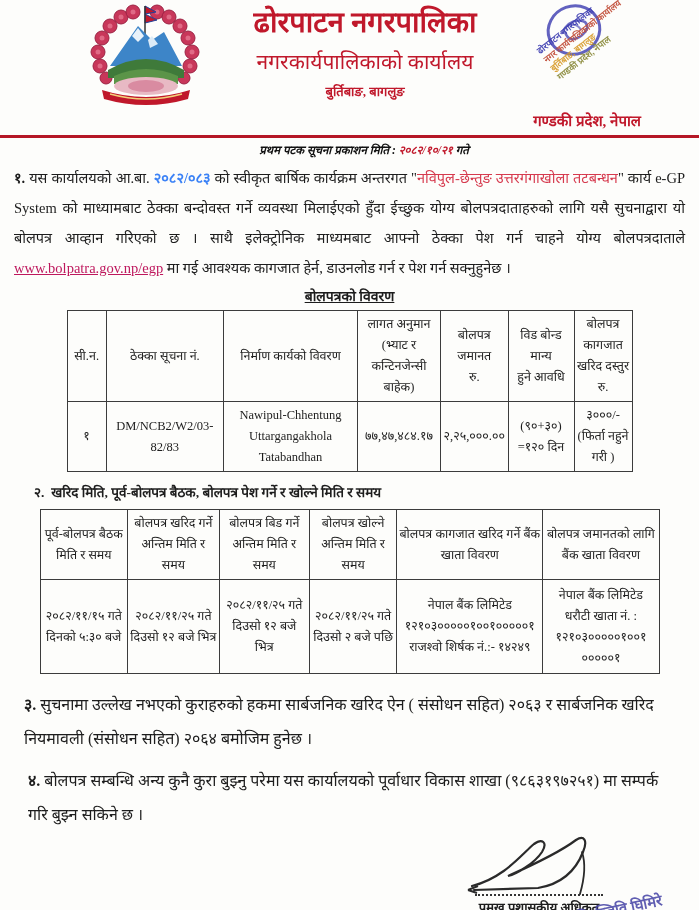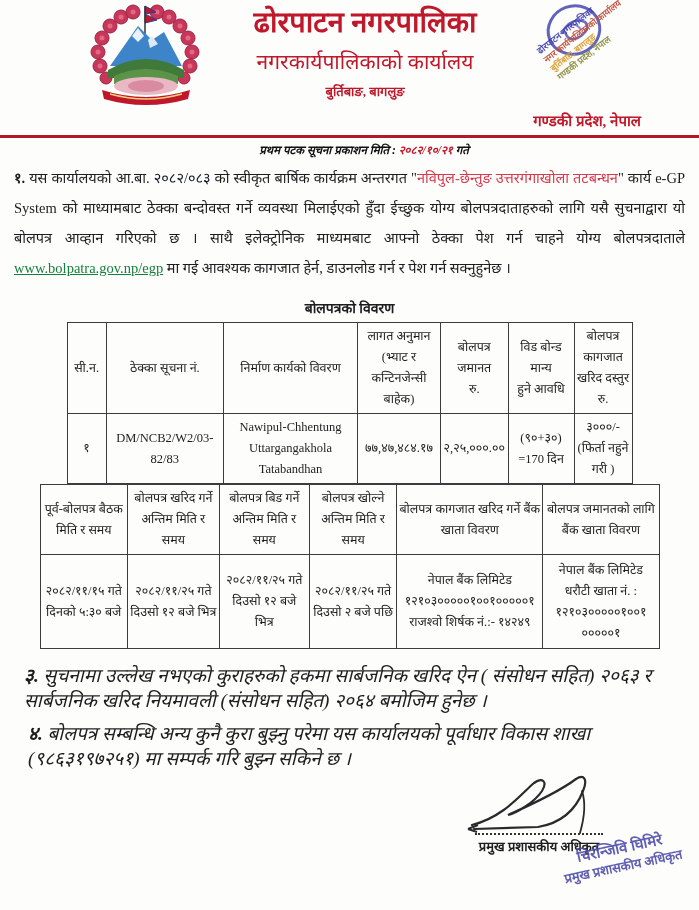--- a/index.html
+++ b/index.html
@@ -33,36 +33,36 @@
   .red-rule { height: 3px; background: #b51725; margin-top: 5px; }
 
   
   .banner { width: 430px; margin: 8px auto 0 auto; background: #161616; color: #ffffff; text-align: center; font-size: 16px; font-weight: bold; padding: 3px 6px 4px 6px; }
   .pubdate { text-align: center; font-size: 11.5px; font-weight: bold; font-style: italic; margin-top: 4px; color: #111; padding-left: 29px; }
   .pubdate .date { color: #c0182b; }
 
   
   .para { margin: 6px 14px 0 14px; font-size: 14.5px; line-height: 30px; text-align: justify; }
   .hl-red { color: #d63a4e; font-weight: normal; }
-  .hl-red2 { color: #0f172a; font-weight: normal; }
-  .link { color: #15803d; text-decoration: underline; cursor: pointer; }
-
-  .tbl-title { text-align: center; font-weight: bold; font-size: 14px; margin-top: 15px; }
+  .hl-red2 { color: #3b82f6; font-weight: bold; }
+  .link { color: #be185d; text-decoration: underline; cursor: pointer; }
+
+  .tbl-title { text-align: center; font-weight: bold; font-size: 14px; text-decoration: underline; margin-top: 3px; }
 
   table { border-collapse: collapse; font-size: 12.5px; }
   td, th { border: 1px solid #3c3c3c; text-align: center; vertical-align: middle; white-space: pre-line; font-weight: normal; padding: 3px 2px; line-height: 21px; }
   .t1 { margin: 5px auto 0 auto; width: 566px; }
   .t1 th { height: 66px; }
   .t1 td { height: 60px; }
-  .t2 { margin: 0 auto 0 auto; width: 620px; font-size: 12.5px; }
+  .t2 { margin: 8px auto 0 auto; width: 620px; font-size: 12.5px; }
   .t2 th { height: 58px; }
   .t2 td { height: 94px; }
   .latin { font-family: "Liberation Serif", serif; }
 
-  .sec { margin: 10px 14px 0 24px; font-size: 19px; line-height: 25px; font-style: italic; }
+  .sec { margin: 10px 14px 0 24px; font-size: 16px; line-height: 34px; }
   .sec2 { margin: 11px 0 0 34px; font-size: 13.5px; font-weight: bold; }
   .sec3 { margin: 14px 22px 0 24px; }
   .sec4 { margin: 8px 22px 0 28px; }
 
   
   .sig-zone { position: relative; height: 118px; }
   .sig { position: absolute; right: 75px; top: 2px; width: 170px; text-align: center; }
   .sig svg { display: block; margin: 0 auto; }
   .sig-dots { border-top: 2px dotted #333; width: 128px; margin: -4px auto 0 auto; }
   .sig-title { font-size: 13px; font-weight: bold; margin-top: 2px; }
@@ -183,28 +183,31 @@
 रु.</th>
     </tr>
     <tr>
       <td>१</td>
       <td class="latin">DM/NCB2/W2/03-82/83</td>
       <td class="latin">Nawipul-Chhentung
 Uttargangakhola Tatabandhan</td>
       <td>७७,४७,४८४.१७</td>
       <td>२,२५,०००.००</td>
       <td>(९०+३०)
-=170 दिन</td>
+=१२० दिन</td>
       <td>३०००/-
 (फिर्ता नहुने
 गरी )</td>
     </tr>
   </tbody>
     </table>
 
+  <div class="sec2">
+    <span>२.</span>&nbsp;&nbsp;<span>खरिद मिति, पूर्व-बोलपत्र बैठक, बोलपत्र पेश गर्ने र खोल्ने मिति र समय</span>
+  </div>
 
   <table class="t2">
     <tbody>
         <tr>
       <th style="width:92px">पूर्व-बोलपत्र बैठक
 मिति र समय</th>
       <th style="width:97px">बोलपत्र खरिद गर्ने
 अन्तिम मिति र समय</th>
       <th style="width:95px">बोलपत्र बिड गर्ने
 अन्तिम मिति र समय</th>

